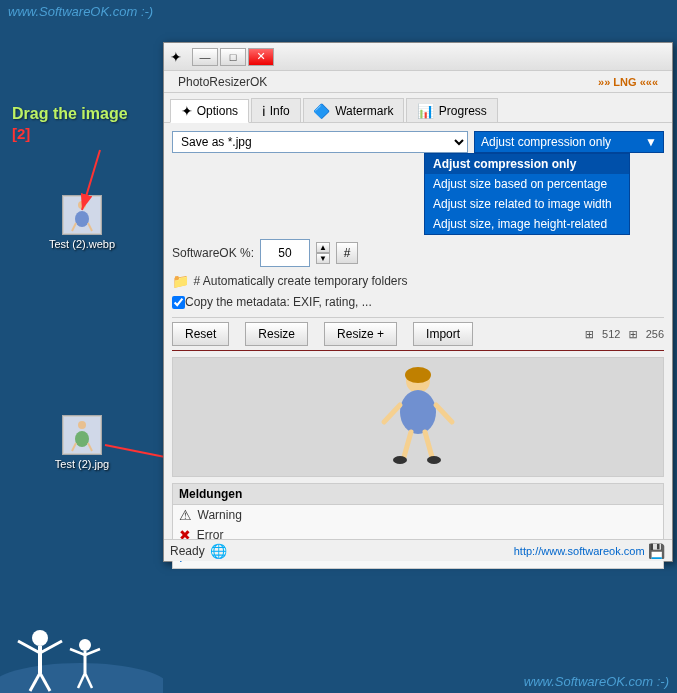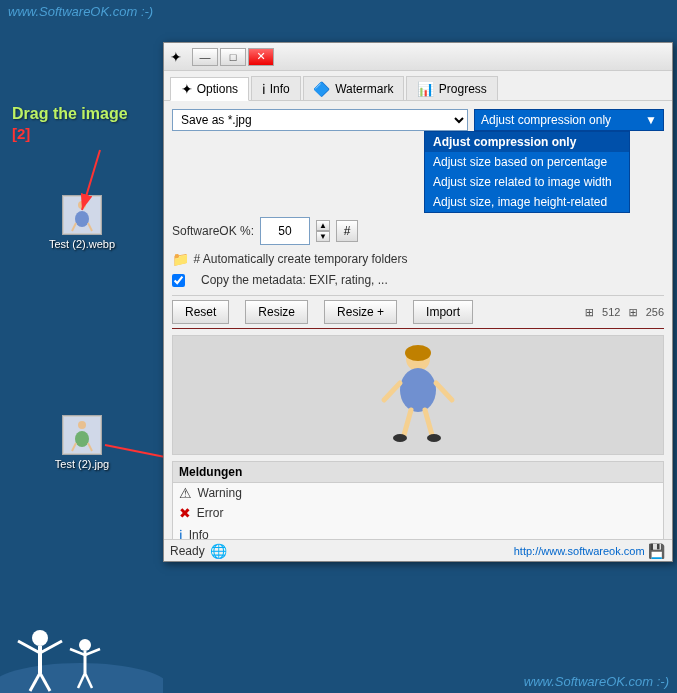--- a/index.html
+++ b/index.html
@@ -263,21 +263,21 @@
       gap: 4px;
     }
     .folder-icon { font-size: 14px; }
     .folder-text { font-size: 12px; color: #333; }
 
     
     .checkbox-row {
       display: flex;
       align-items: center;
       margin-bottom: 8px;
-      gap: 16px;
+      gap: 0;
     }
     .checkbox-row input[type=checkbox] { cursor: pointer; }
     .checkbox-label { font-size: 12px; color: #333; }
 
     
     .action-row {
       display: flex;
       align-items: center;
       border-top: 1px solid #ccc;
       border-bottom: 1px solid #7f1d1d;
@@ -464,20 +464,24 @@
 
   <div class="title-bar">
     <span class="title-bar-icon">✦</span>
     <div class="title-bar-controls">
       <button class="title-btn">—</button>
       <button class="title-btn">□</button>
       <button class="title-btn">✕</button>
     </div>
   </div>
 
+  <div class="menu-bar">
+    <span class="menu-bar-item">PhotoResizerOK</span>
+    <span class="menu-bar-item lng-item">»» LNG «««</span>
+  </div>
 
   <div class="toolbar">
     <div class="tab-btn active">
       <span class="tab-icon">✦</span>
       <span>Options</span>
     </div>
     <div class="tab-btn">
       <span class="tab-icon">ℹ</span>
       <span>Info</span>
     </div>

